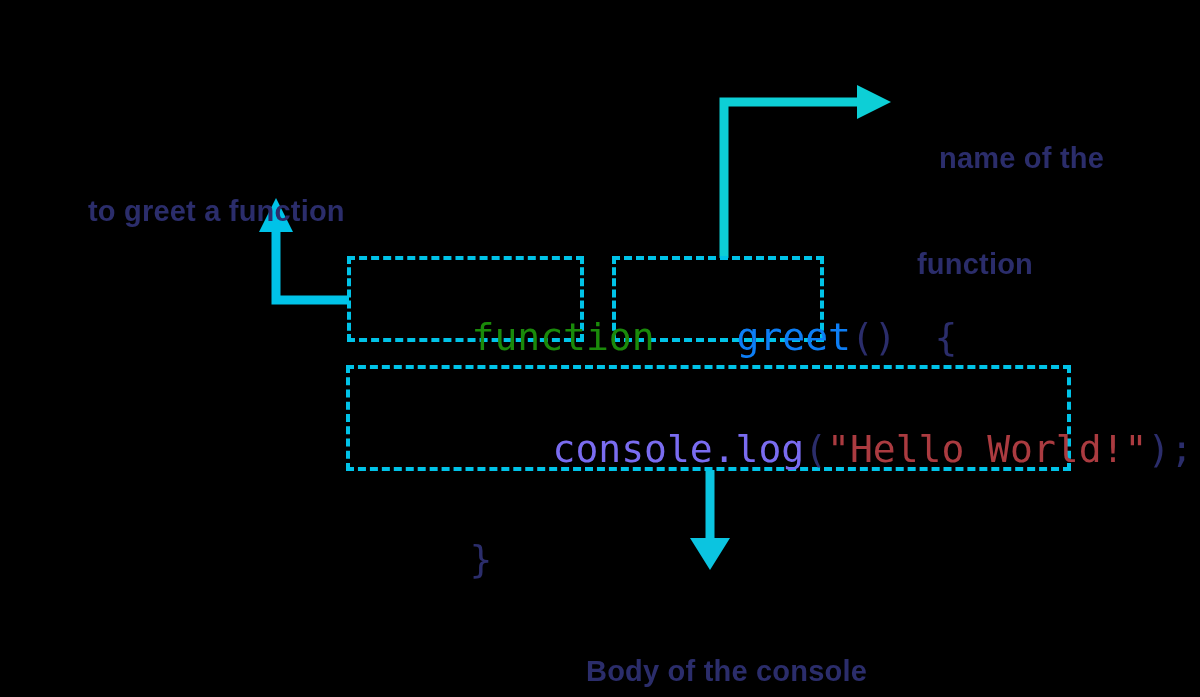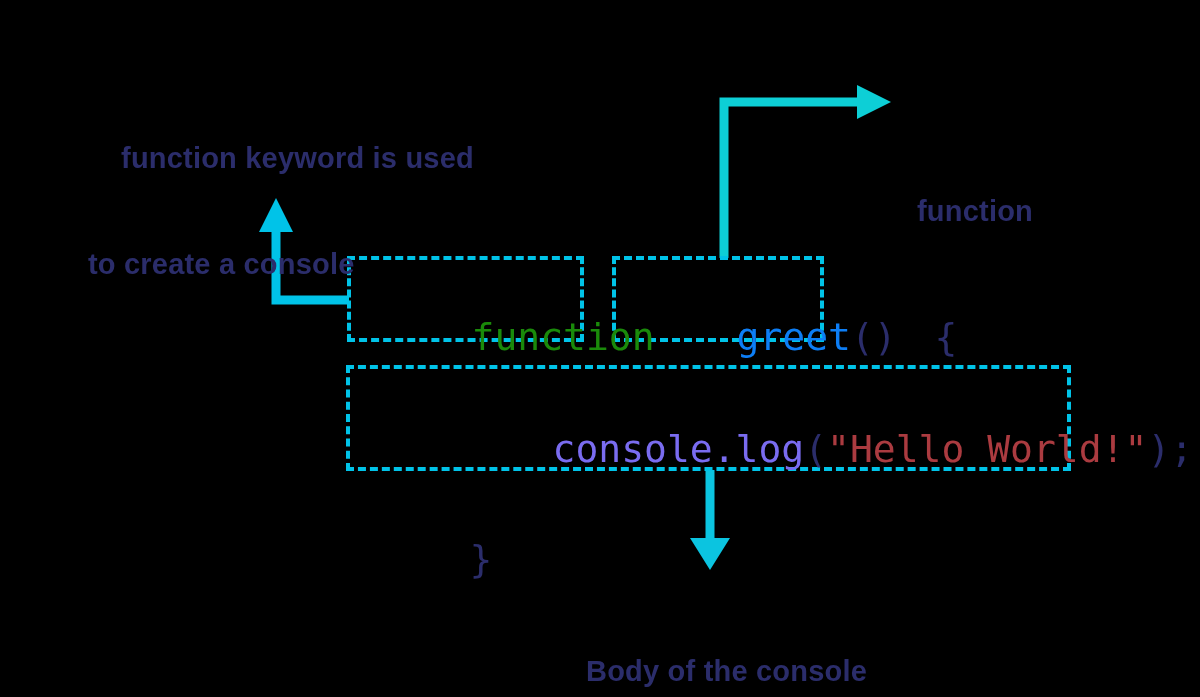--- a/index.html
+++ b/index.html
@@ -132,25 +132,25 @@
 
   <div class="code" id="code-log">
     <span class="tok-obj">console.log</span><span class="tok-punct">(</span><span class="tok-str">"Hello World!"</span><span class="tok-punct">)</span><span class="tok-punct">;</span>
   </div>
 
   <div class="code" id="code-brace-close">
     <span class="tok-punct">}</span>
   </div>
 
   <div class="anno" id="anno-keyword">
-    <span class="l1">function keyword is used</span>
-    <span class="l2">to create a console</span>
+    <span class="l2">to greet a function</span>
   </div>
 
   <div class="anno" id="anno-name">
+    <span class="l1">name of the</span>
     <span class="l2">function</span>
   </div>
 
   <div class="anno" id="anno-body">
     <span class="l1">Body of the console</span>
   </div>
 
 </div>
 
 </body></html>

